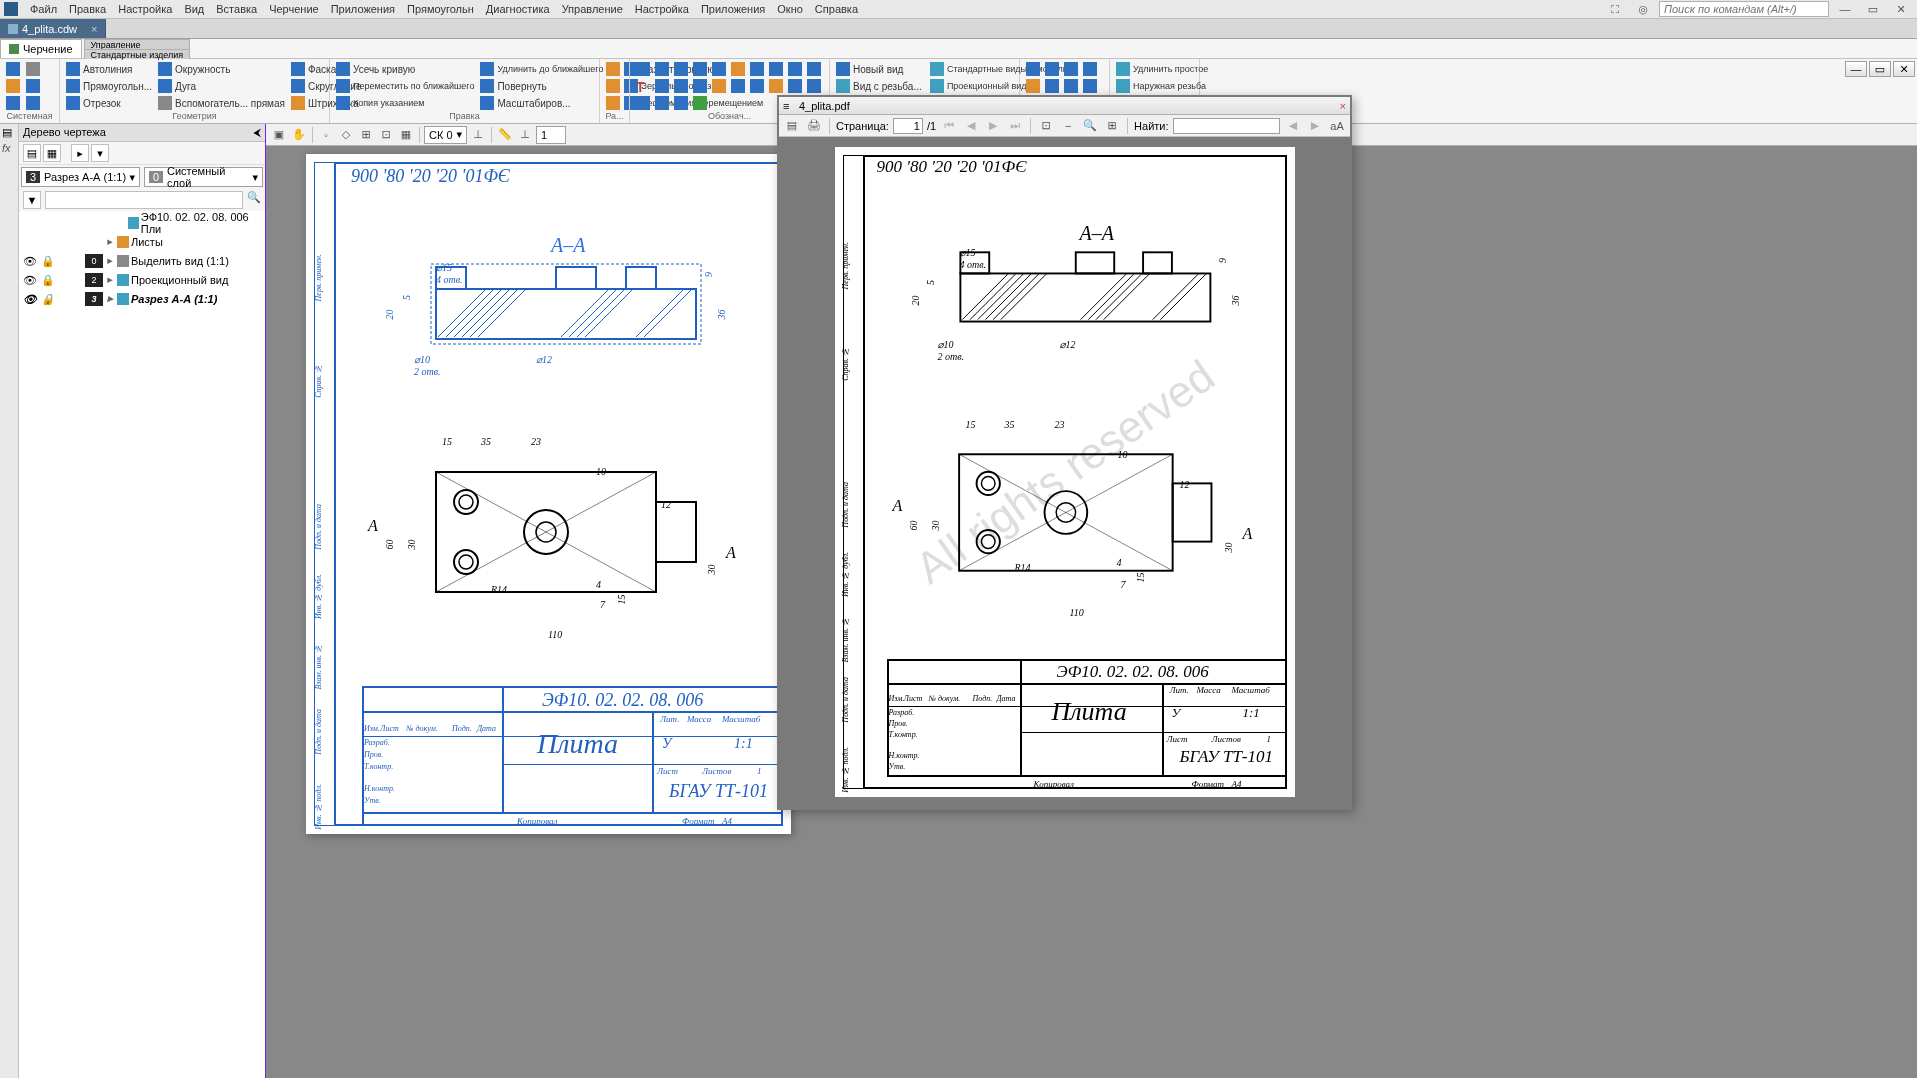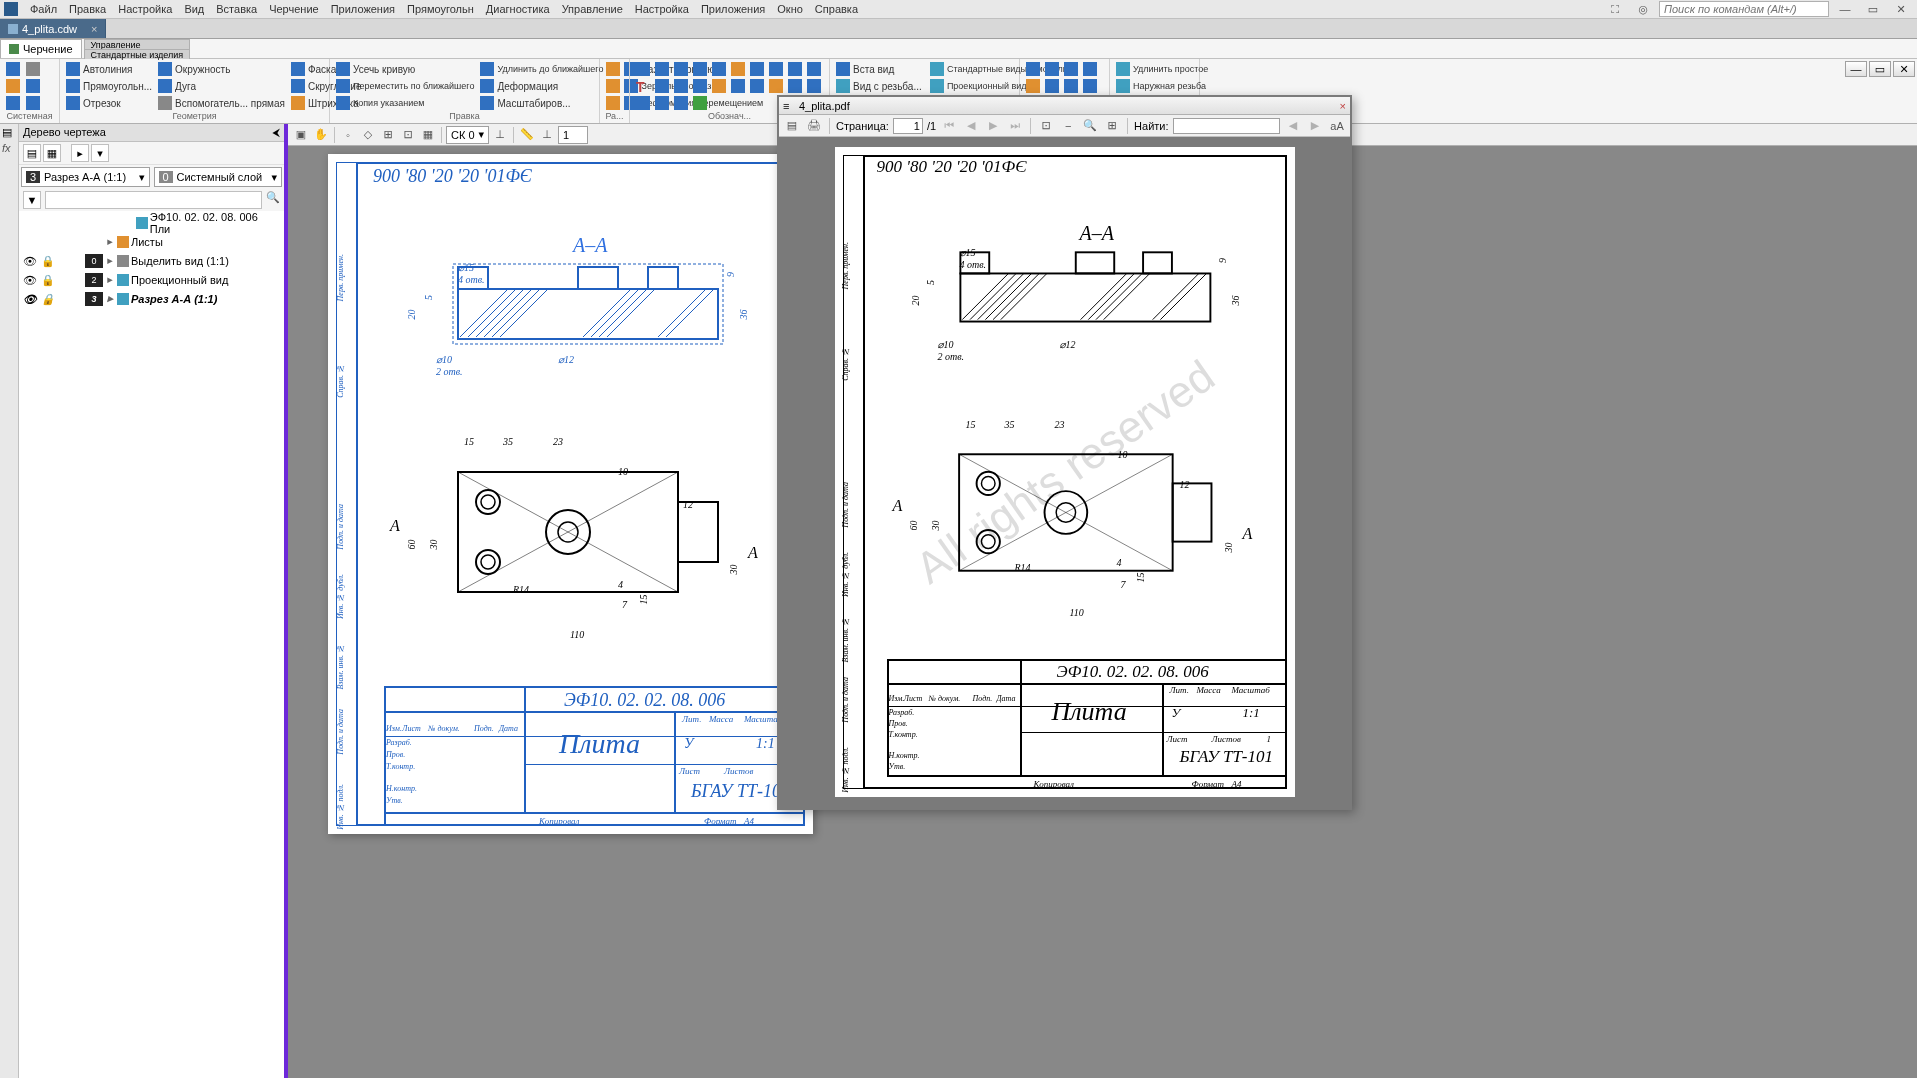--- a/index.html
+++ b/index.html
@@ -30,21 +30,21 @@
 .ribbon-group { border-right: 1px solid #d0d0d0; padding: 2px 4px; display: flex; flex-direction: column; justify-content: space-between; }
 .ribbon-group-label { text-align: center; font-size: 9px; color: #666; }
 .ribbon-body { flex: 1; display: flex; align-items: flex-start; gap: 2px; }
 .rbtn { display: flex; align-items: center; gap: 3px; padding: 1px 2px; cursor: pointer; white-space: nowrap; }
 .rbtn-ico { width: 14px; height: 14px; display: inline-block; }
 .rbtn-lbl { font-size: 10px; color: #333; }
 .rbtn-col { display: flex; flex-direction: column; gap: 1px; }
 
 
 .main { display: flex; height: calc(100% - 124px); }
-.sidebar { width: 269px; background: #f5f5f5; border-right: 4px solid #6d28d9; display: flex; flex-direction: column; }
+.sidebar { width: 247px; background: #f5f5f5; border-right: 1px solid #6d28d9; display: flex; flex-direction: column; }
 .sidebar-title { background: #e0e0e0; padding: 2px 4px; display: flex; justify-content: space-between; border-bottom: 1px solid #c0c0c0; font-size: 10px; }
 .sidebar-toolbar { padding: 2px 4px; display: flex; gap: 2px; border-bottom: 1px solid #e0e0e0; }
 .tbtn { width: 18px; height: 18px; border: 1px solid #c0c0c0; background: #fff; display: flex; align-items: center; justify-content: center; }
 .dropdown { height: 20px; border: 1px solid #a0a0a0; background: #fff; display: flex; align-items: center; padding: 0 4px; font-size: 10px; flex: 1; }
 .dropdown .num-badge { background: #333; color: #fff; width: 14px; text-align: center; margin-right: 4px; }
 .dropdown .arrow { margin-left: auto; }
 .sidebar-controls { display: flex; padding: 2px; gap: 4px; }
 .search-row { padding: 2px 4px; display: flex; gap: 4px; }
 .search-row input { flex: 1; border: 1px solid #c0c0c0; height: 18px; padding: 0 4px; }
 .tree { flex: 1; background: #fff; overflow: auto; padding: 2px 0; }
@@ -254,21 +254,21 @@
               <span class="rbtn-lbl" style="font-size:9px;line-height:9px">Копия указанием</span>
             </div>
       </div>
       <div class="rbtn-col">
         <div class="rbtn">
               <span class="rbtn-ico ic-blue"></span>
               <span class="rbtn-lbl" style="font-size:9px;line-height:9px">Удлинить до ближайшего о...</span>
             </div>
         <div class="rbtn">
               <span class="rbtn-ico ic-blue"></span>
-              <span class="rbtn-lbl">Деформация</span>
+              <span class="rbtn-lbl">Повернуть</span>
             </div>
         <div class="rbtn">
               <span class="rbtn-ico ic-blue"></span>
               <span class="rbtn-lbl">Масштабиров...</span>
             </div>
       </div>
       <div class="rbtn-col">
         <div class="rbtn">
               <span class="rbtn-ico ic-blue"></span>
               <span class="rbtn-lbl">Разбить кривую</span>
@@ -381,21 +381,21 @@
     </div>
         </div>
     <div class="ribbon-group-label">Обознач...</div>
   </div>
 
   <div class="ribbon-group" style="width:190px">
     <div class="ribbon-body">
       <div class="rbtn-col">
         <div class="rbtn">
               <span class="rbtn-ico ic-blue"></span>
-              <span class="rbtn-lbl">Вста вид</span>
+              <span class="rbtn-lbl">Новый вид</span>
             </div>
         <div class="rbtn">
               <span class="rbtn-ico ic-cyan"></span>
               <span class="rbtn-lbl">Вид с резьба...</span>
             </div>
         <div class="rbtn">
               <span class="rbtn-ico ic-blue"></span>
               <span class="rbtn-lbl">Вид по стрелке</span>
             </div>
       </div>

